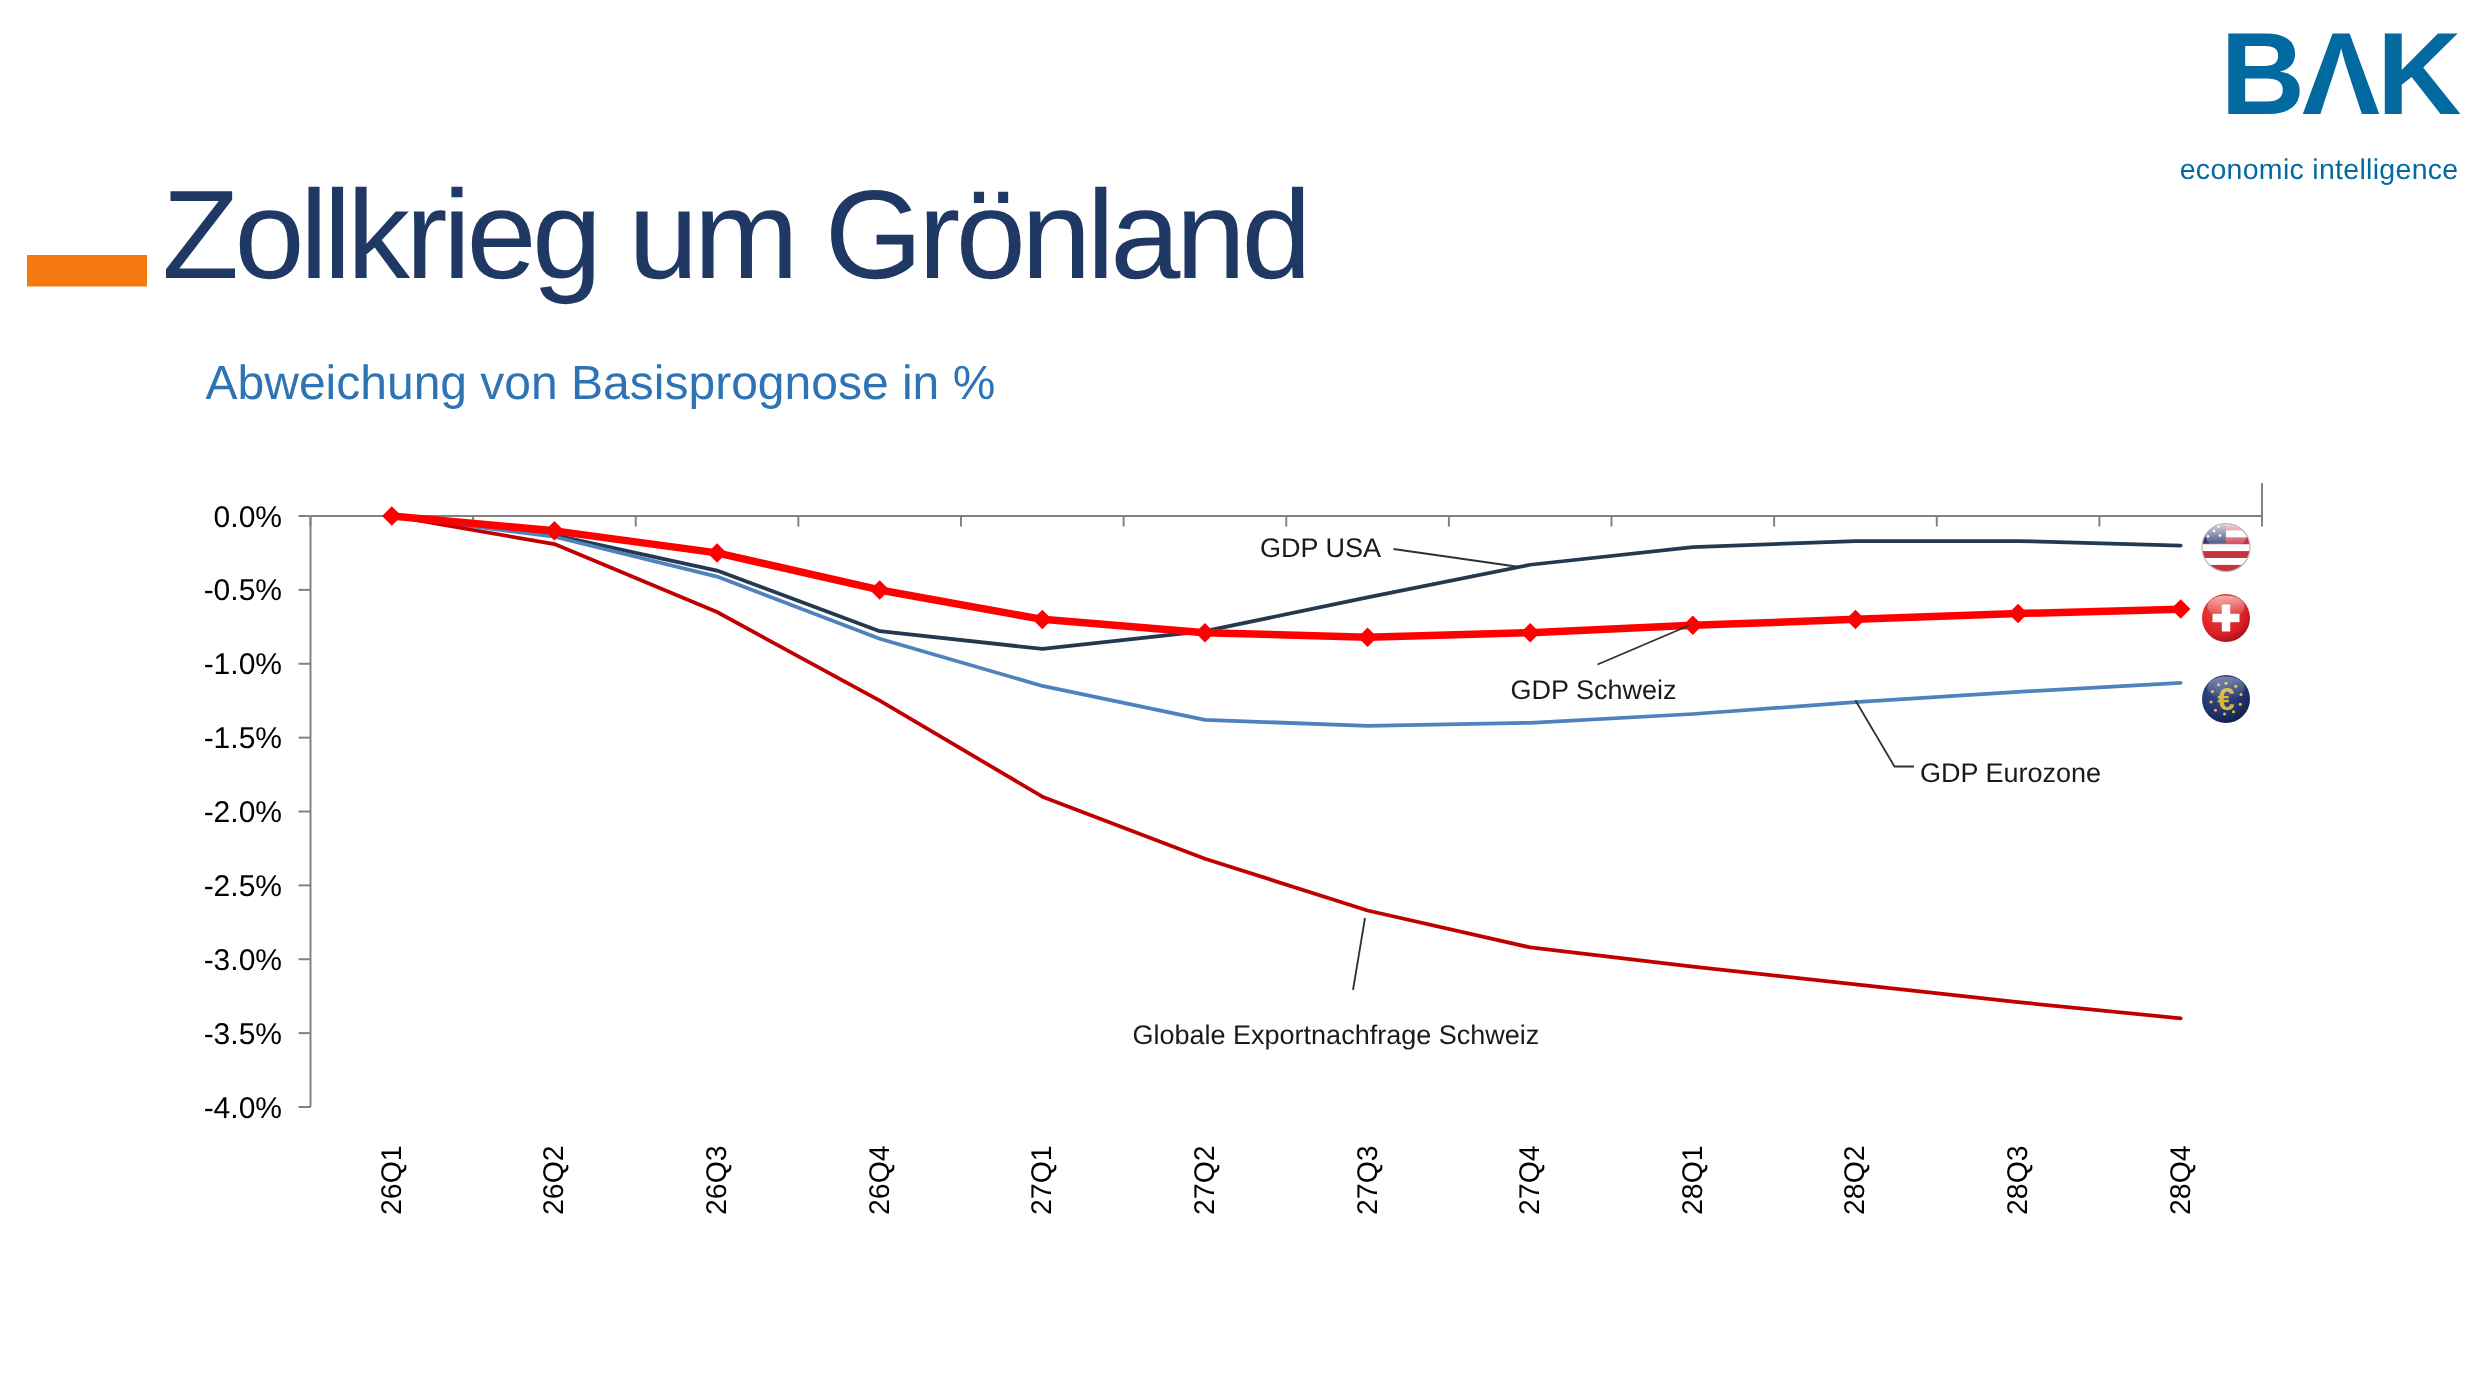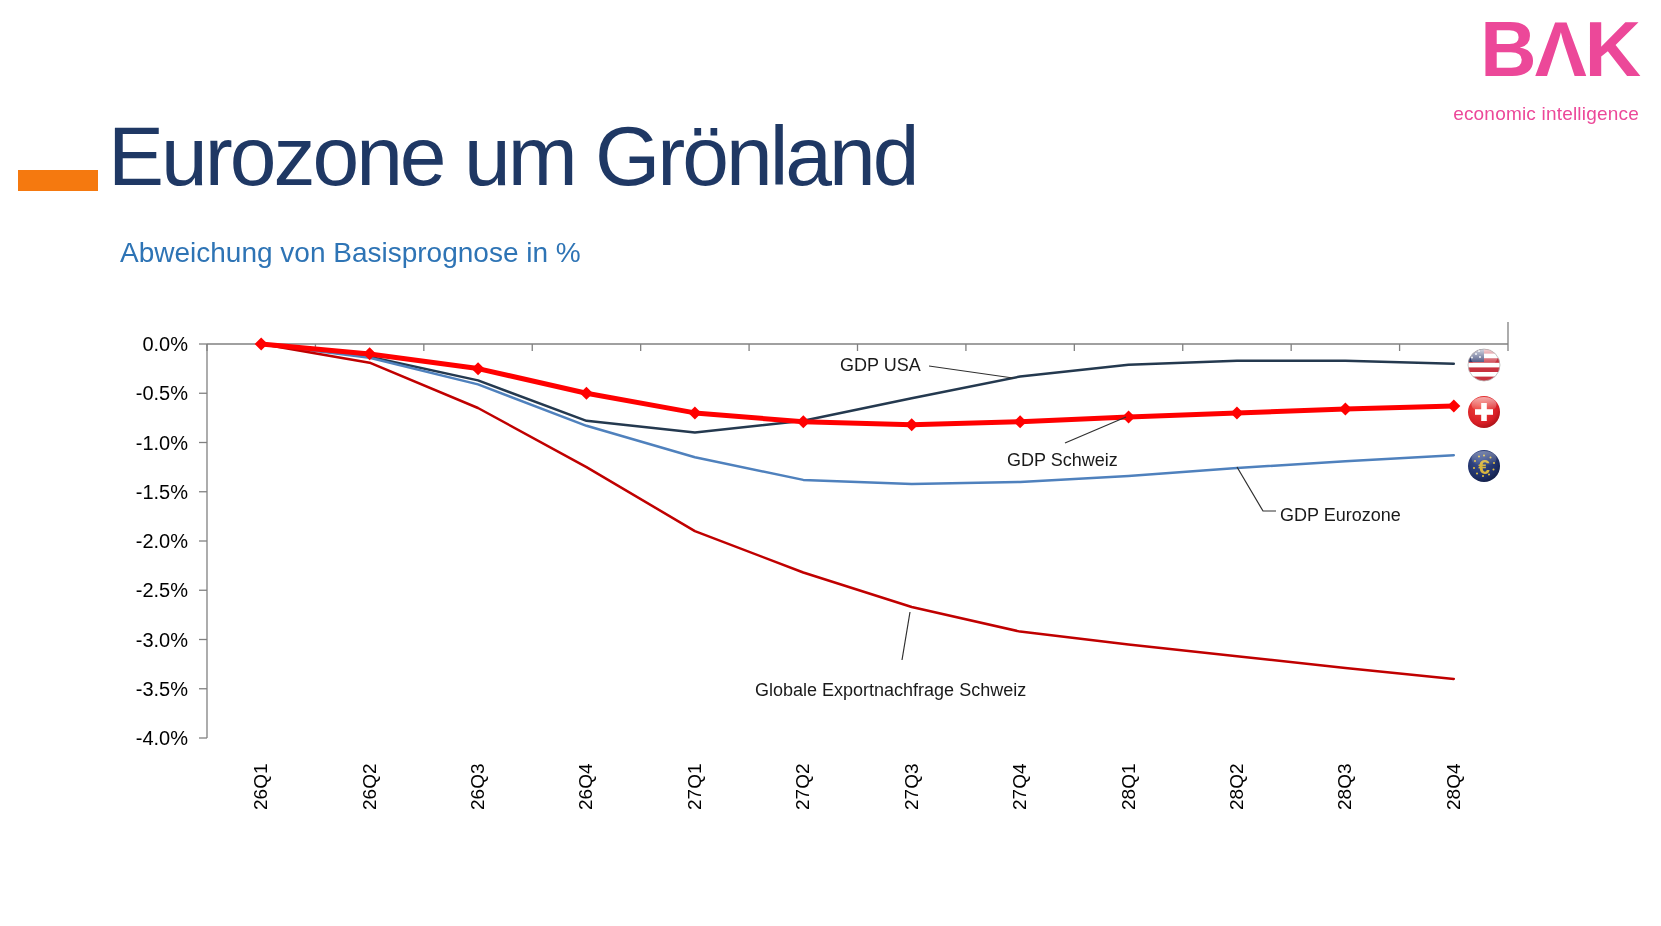--- a/index.html
+++ b/index.html
@@ -4,32 +4,32 @@
 <style>
   html,body{margin:0;padding:0;background:#ffffff;}
   body{width:1661px;height:926px;position:relative;overflow:hidden;
        font-family:"Liberation Sans",sans-serif;}
   .accent-bar{position:absolute;left:18px;top:170px;width:80px;height:21px;}
   .page-title{position:absolute;left:108px;top:114px;font-size:84px;font-weight:500;
               letter-spacing:-3px;line-height:1;white-space:nowrap;}
   .logo{position:absolute;top:12px;right:22px;text-align:right;line-height:1;}
   .logo-main{font-size:78px;font-weight:700;letter-spacing:-2px;line-height:0.95;}
   .logo-sub{font-size:19px;font-weight:400;margin-top:18px;letter-spacing:0.2px;}
-  .chart-subtitle{position:absolute;left:120px;top:237px;font-size:28px;font-weight:400;
+  .chart-subtitle{position:absolute;left:137px;top:237px;font-size:32px;font-weight:400;
                   white-space:nowrap;}
   #chart{position:absolute;left:0;top:0;}
   text{font-family:"Liberation Sans",sans-serif;}
 </style>
 </head>
 <body>
 
 <div class="accent-bar" style="background: rgb(245, 121, 15);"></div>
-<div class="page-title" style="color: rgb(31, 56, 100);">Eurozone um Grönland</div>
+<div class="page-title" style="color: rgb(31, 56, 100);">Zollkrieg um Grönland</div>
 
-<div class="logo" style="color: #ec4899;">
+<div class="logo" style="color: #0369a1;">
   <div class="logo-main">BΛK</div>
   <div class="logo-sub">economic intelligence</div>
 </div>
 
 <div class="chart-subtitle" style="color: rgb(46, 116, 181);">Abweichung von Basisprognose in %</div>
 
 <svg id="chart" width="1661" height="926" viewBox="0 0 1661 926">
   <defs>
     <clipPath id="clipUS">
         <circle cx="1484" cy="365" r="16"></circle>

